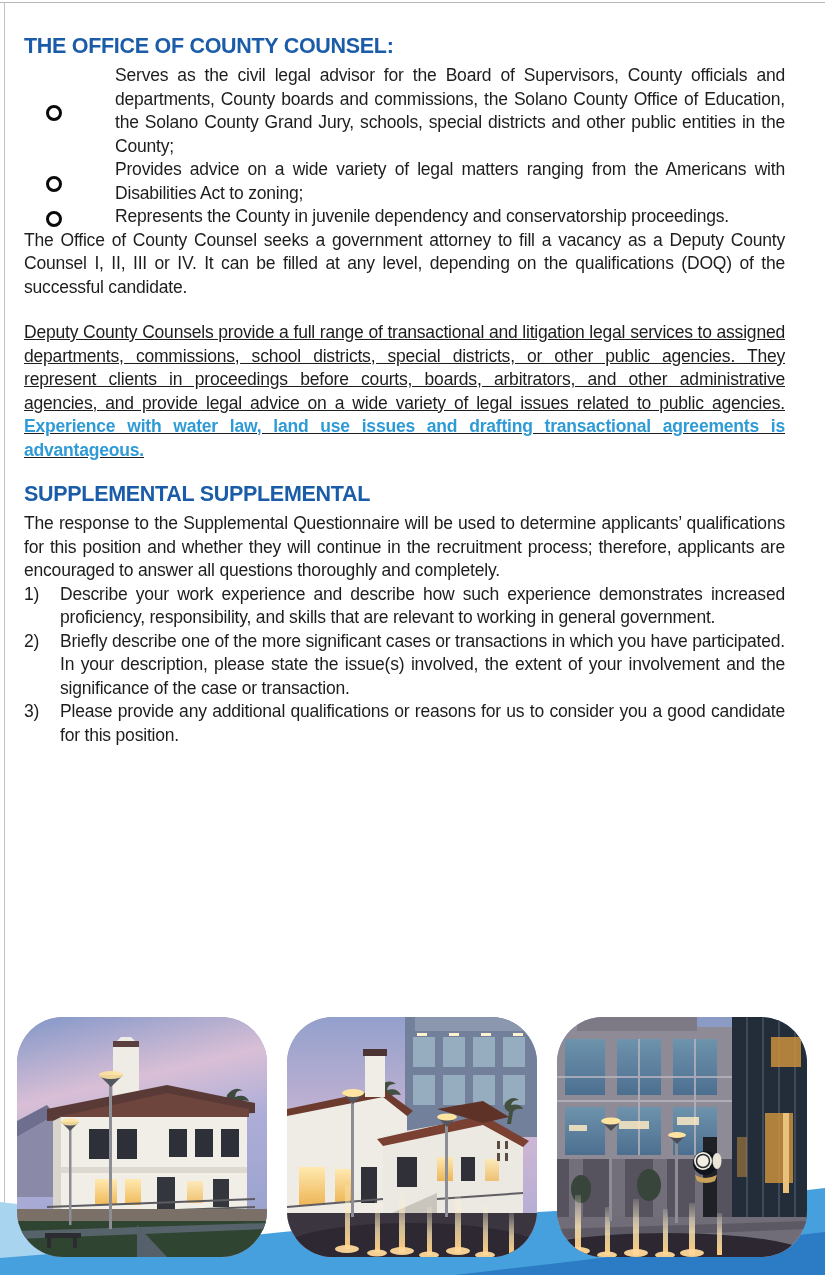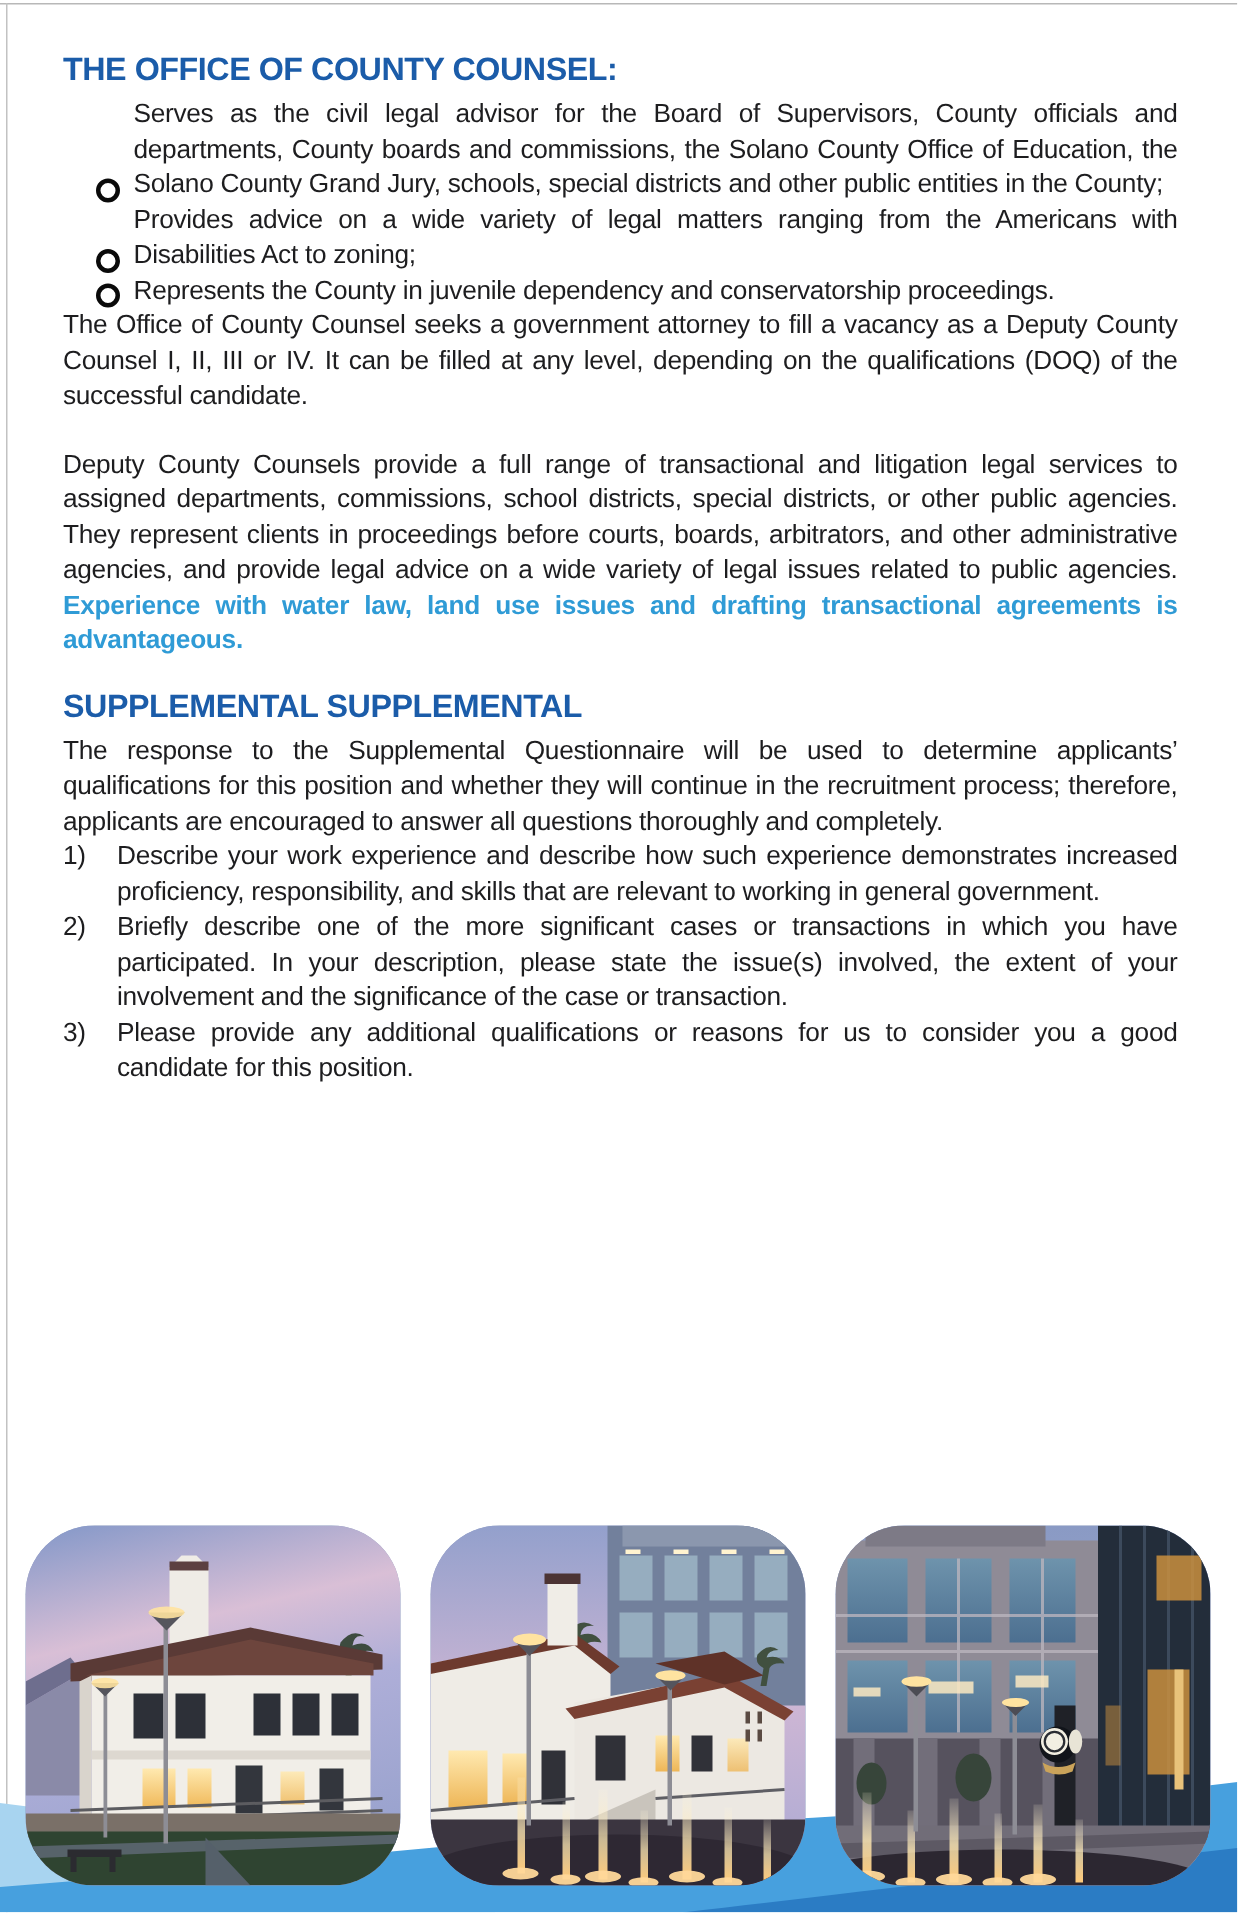--- a/index.html
+++ b/index.html
@@ -11,42 +11,42 @@
     font-family:"Liberation Sans", sans-serif;
     color:#1d1d1f;
   }
   .edge-top{position:absolute;top:2px;left:0;width:825px;height:1px;background:#b8b8b8;}
   .edge-left{position:absolute;top:2px;left:4px;width:1px;height:1273px;background:#c2c2c2;}
 
   .content{
     position:absolute;top:0;left:0;
     box-sizing:border-box;
     width:825px;
-    padding:34px 40px 0 42px;
+    padding:34px 40px 0 24px;
     font-size:17.5px;
     line-height:23.5px;
     letter-spacing:-0.2px;
     text-align:justify;
   }
   h2.sec{
     font-size:21.5px;
     line-height:25px;
     font-weight:700;
     letter-spacing:-0.3px;
     color:#1b5ca9;
     margin:20px 0 5px 0;
     text-align:left;
   }
   h2.sec.first{margin-top:0;}
   p.body{margin:0;}
-  p.sp{margin-top:22px;}
+  p.sp{margin-top:22px;text-decoration:underline;}
   .hl{color:#2f9bd6;font-weight:600;}
 
   ul.ring-list{list-style:none;margin:2px 0 0 0;padding:0 0 0 22px;}
-  ul.ring-list li{display:flex;align-items:flex-end;}
+  ul.ring-list li{display:flex;align-items:center;gap:44px;}
   .ring{
     flex:none;
     width:10px;height:10px;
     border:3.5px solid #0a0a0a;
     border-radius:50%;
     margin:4px 9px 0 0;
   }
   ul.ring-list .li-text{flex:1;text-align:justify;}
 
   ol.q-list{list-style:none;margin:0;padding:0;}

